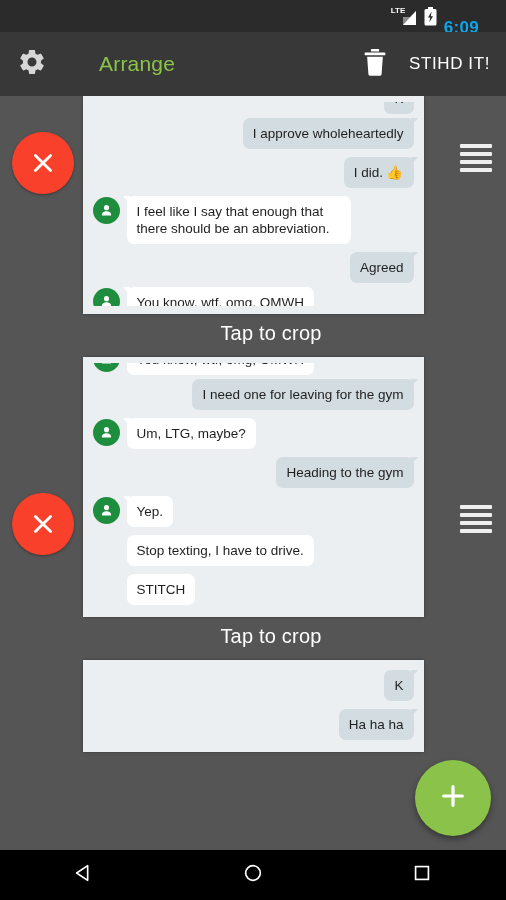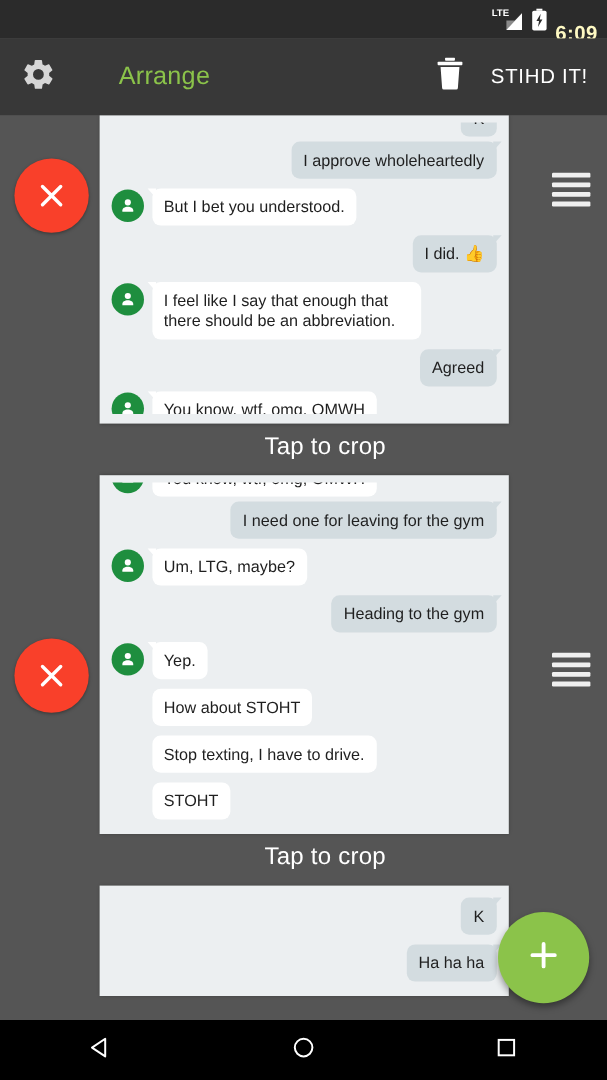--- a/index.html
+++ b/index.html
@@ -8,29 +8,29 @@
     background:#555555;
     font-family:"Liberation Sans", sans-serif;
     overflow:hidden;
   }
   #app { position:relative; width:506px; height:900px; overflow:hidden; background:#555555; }
 
   
   .statusbar {
     position:absolute; top:0; left:0; width:506px; height:32px;
     background:#2b2b2b; display:flex; align-items:center;
-    justify-content:flex-end; padding-right:8px; gap:7px;
+    justify-content:flex-end; padding-right:27px; gap:7px;
   }
   .sb-lte { position:relative; width:26px; height:20px; display:block; }
   .sb-lte .lte-txt {
     position:absolute; left:0; top:0; font-size:8px; font-weight:bold;
     color:#ffffff; letter-spacing:0px; line-height:9px;
   }
   .sb-batt { width:13px; height:19px; position:relative; display:block; }
-  .sb-time { color:#fef9c3; font-size:17px; font-weight:bold; letter-spacing:0.3px;margin-top:24px; }
+  .sb-time { color:#0ea5e9; font-size:17px; font-weight:bold; letter-spacing:0.3px;margin-top:24px; }
 
   
   .appbar {
     position:absolute; top:32px; left:0; width:506px; height:64px;
     background:#383838; display:flex; align-items:center;
   }
   .gear-btn { width:64px; height:64px; display:flex; align-items:center; justify-content:center; }
   .appbar-title { font-size:21px; color:#8bc34a; margin-left:35px; letter-spacing:0.2px; }
   .appbar-spacer { flex:1; }
   .trash-btn { width:56px; height:64px; display:flex; align-items:center; justify-content:center; }
@@ -187,29 +187,20 @@
 
       <div class="card">
         <div class="clip-top">
           <div class="row right">
             <div class="bubble out tail nowrap">K</div>
           </div>
         </div>
         <div class="row right">
           <div class="bubble out tail nowrap">I approve wholeheartedly</div>
         </div>
-        <div class="row left">
-          <div class="avatar">
-            <svg width="17" height="17" viewBox="0 0 24 24" fill="#ffffff">
-              <circle cx="12" cy="8" r="3.6"></circle>
-                <path d="M12 13c-3.7 0-6.4 2-6.4 4.2V19h12.8v-1.8C18.4 15 15.7 13 12 13z"></path>
-            </svg>
-          </div>
-          <div class="bubble in tail nowrap">But I bet you understood.</div>
-        </div>
         <div class="row right">
           <div class="bubble out tail nowrap">I did. 👍</div>
         </div>
         <div class="row left">
           <div class="avatar">
             <svg width="17" height="17" viewBox="0 0 24 24" fill="#ffffff">
               <circle cx="12" cy="8" r="3.6"></circle>
                 <path d="M12 13c-3.7 0-6.4 2-6.4 4.2V19h12.8v-1.8C18.4 15 15.7 13 12 13z"></path>
             </svg>
           </div>
@@ -279,29 +270,25 @@
           <div class="avatar">
             <svg width="17" height="17" viewBox="0 0 24 24" fill="#ffffff">
               <circle cx="12" cy="8" r="3.6"></circle>
                 <path d="M12 13c-3.7 0-6.4 2-6.4 4.2V19h12.8v-1.8C18.4 15 15.7 13 12 13z"></path>
             </svg>
           </div>
           <div class="bubble in tail nowrap">Yep.</div>
         </div>
         <div class="row left">
           <div class="avatar-spacer"></div>
-          <div class="bubble in nowrap">How about STOHT</div>
+          <div class="bubble in nowrap">Stop texting, I have to drive.</div>
         </div>
         <div class="row left">
           <div class="avatar-spacer"></div>
-          <div class="bubble in nowrap">Stop texting, I have to drive.</div>
-        </div>
-        <div class="row left">
-          <div class="avatar-spacer"></div>
-          <div class="bubble in nowrap">STOHT</div>
+          <div class="bubble in nowrap">STITCH</div>
         </div>
       </div>
       <div class="tap-label">Tap to crop</div>
     </div>
 
     <div class="item">
 
       <div class="card">
         <div class="row right">
           <div class="bubble out tail nowrap">K</div>

